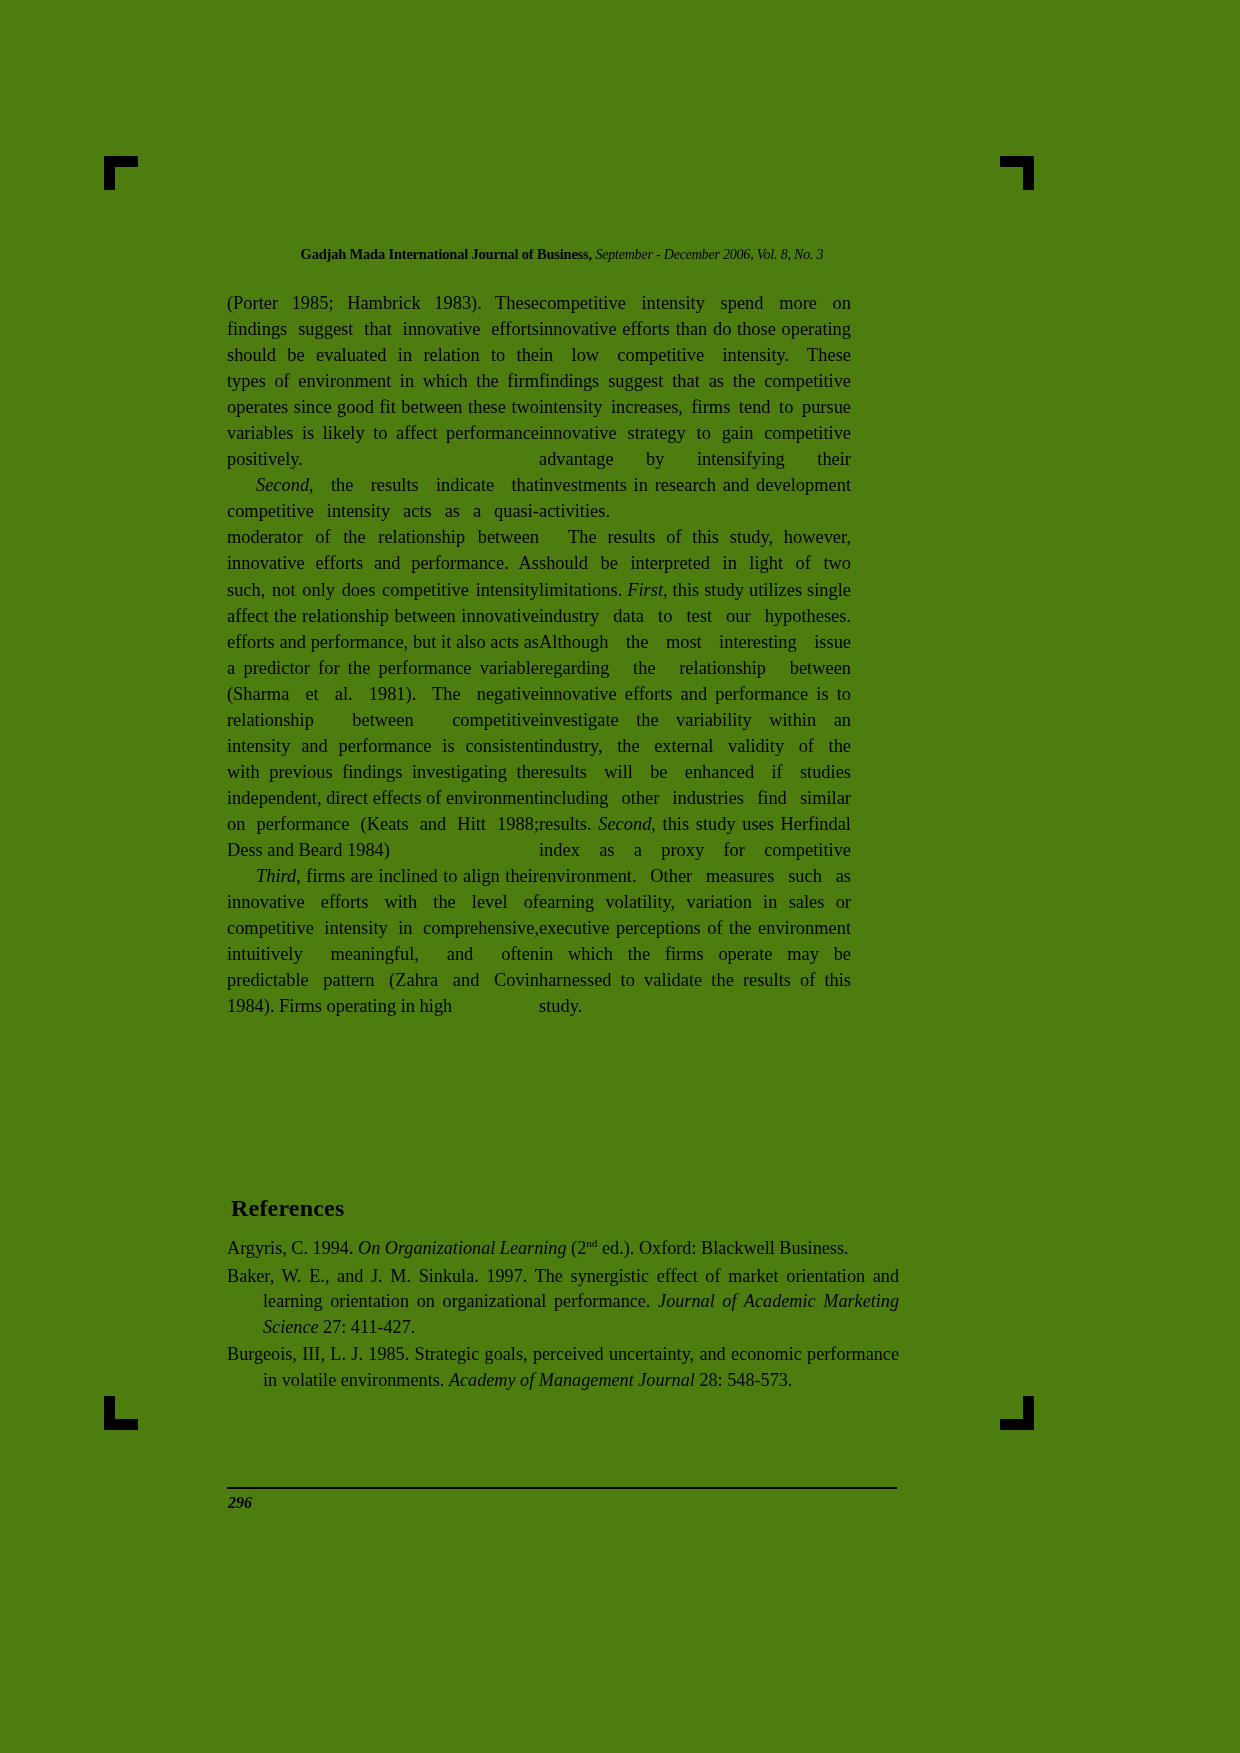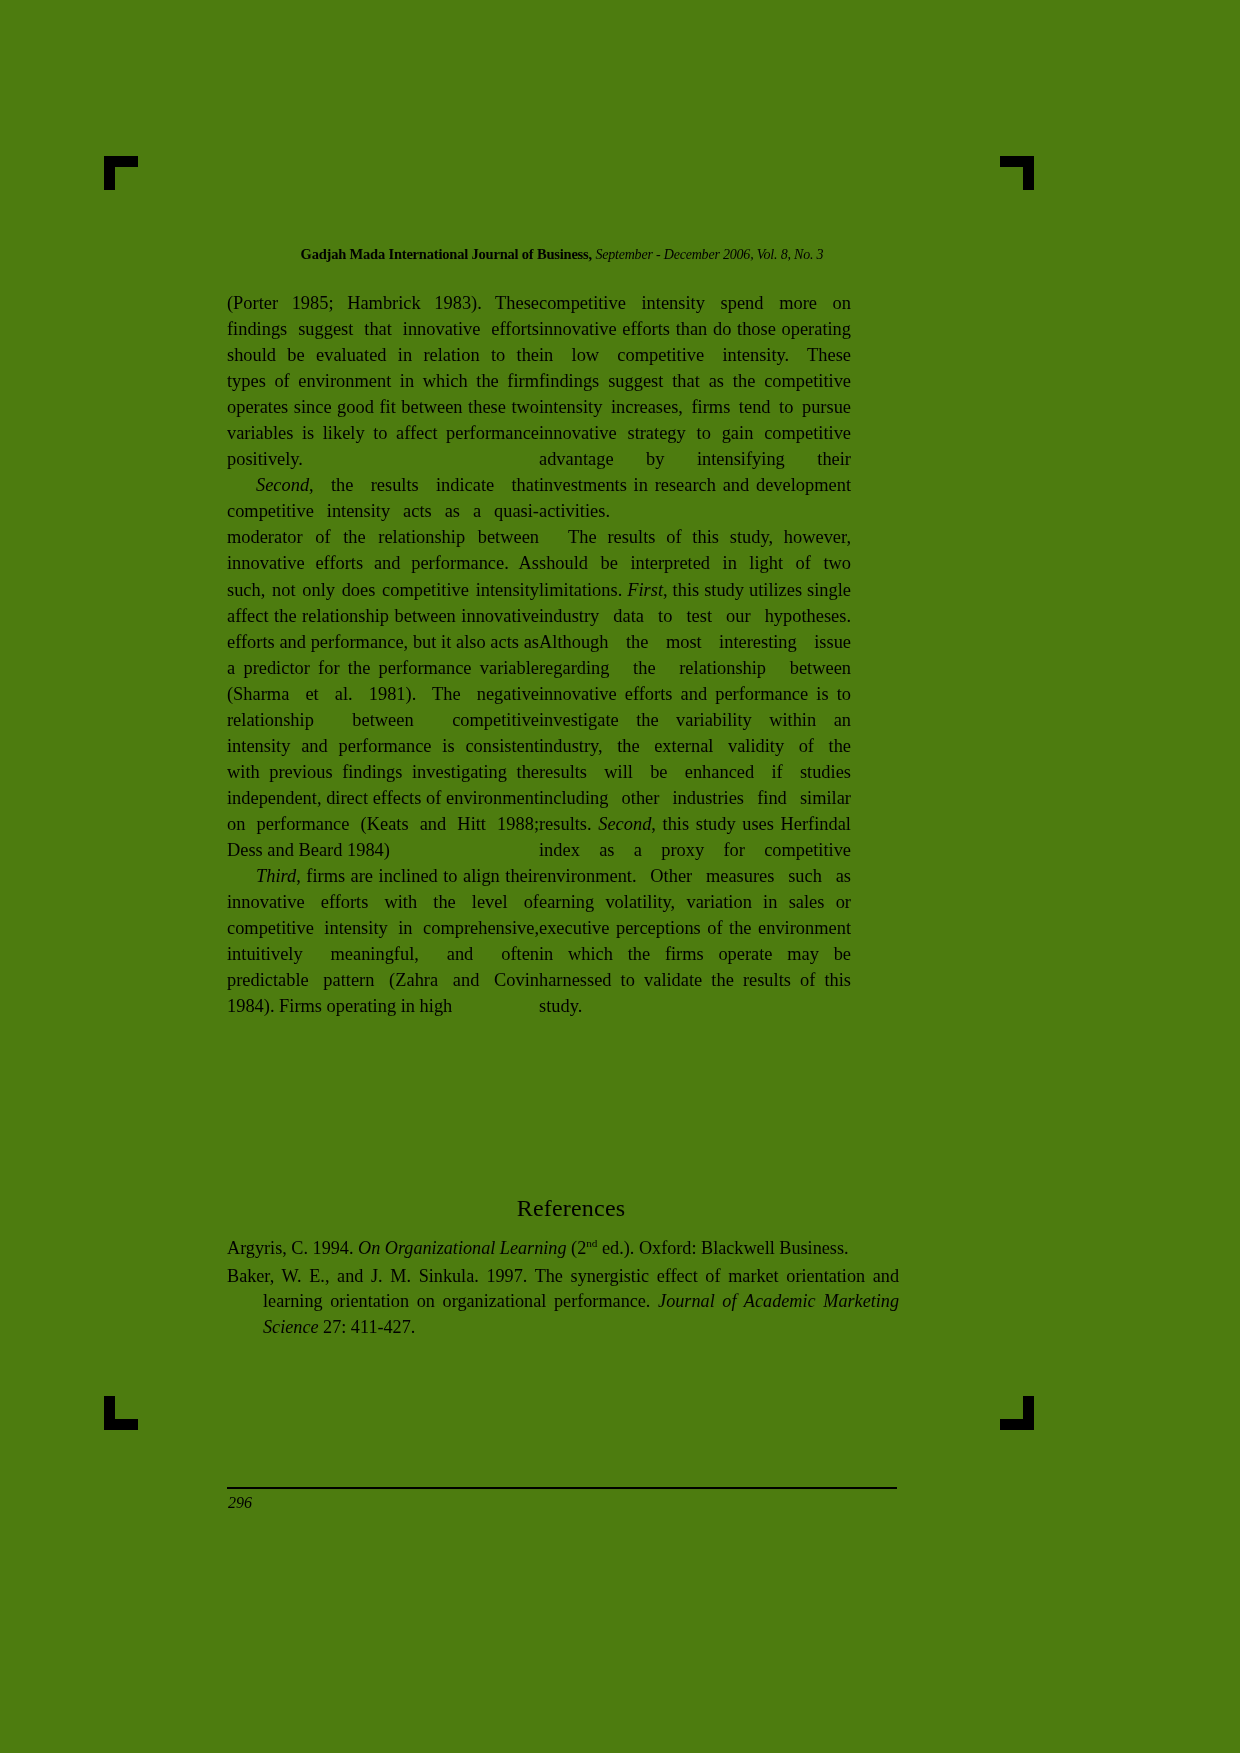--- a/index.html
+++ b/index.html
@@ -96,25 +96,24 @@
   }
 
   
   .references {
     position: absolute;
     left: 227px;
     top: 1195px;
     width: 672px;
   }
   .ref-heading {
-    margin: 0 0 14px 16px;
+    margin: 0 0 14px 4px;
     font-size: 24px;
-    font-weight: normal;
+    font-weight: bold;
     letter-spacing: 0.2px;
-    text-align: center;
   }
   .ref-entry {
     margin: 0 0 2px 0;
     font-size: 18.2px;
     line-height: 25.6px;
     text-align: justify;
     padding-left: 36px;
     text-indent: -36px;
   }
   .ref-entry i { font-style: italic; }
@@ -132,21 +131,21 @@
     width: 670px;
     height: 0;
     border-top: 2px solid #000000;
   }
   .folio {
     position: absolute;
     left: 228px;
     top: 1494px;
     font-size: 16px;
     font-style: italic;
-    font-weight: normal;
+    font-weight: bold;
   }
 </style>
 </head>
 <body>
 
 <div class="page">
 
   <div class="cropmark cm-tl">
     <span class="cm-v"></span>
       <span class="cm-h"></span>
@@ -184,18 +183,19 @@
 
   </div>
 
   <div class="references">
     <h2 class="ref-heading">References</h2>
 
     <p class="ref-entry"><span>Argyris, C. 1994. </span><i>On Organizational Learning</i><span> (2</span><sup>nd</sup><span> ed.). Oxford: Blackwell Business.</span></p>
 
     <p class="ref-entry"><span>Baker, W. E., and J. M. Sinkula. 1997. The synergistic effect of market orientation and learning orientation on organizational performance. </span><i>Journal of Academic Marketing Science</i><span> 27: 411-427.</span></p>
 
+    <p class="ref-entry"><span>Burgeois, III, L. J. 1985. Strategic goals, perceived uncertainty, and economic performance in volatile environments. </span><i>Academy of Management Journal</i><span> 28: 548-573.</span></p>
   </div>
 
   <div class="footer-rule"></div>
   <div class="folio">296</div>
 
 </div>
 
 </body></html>

